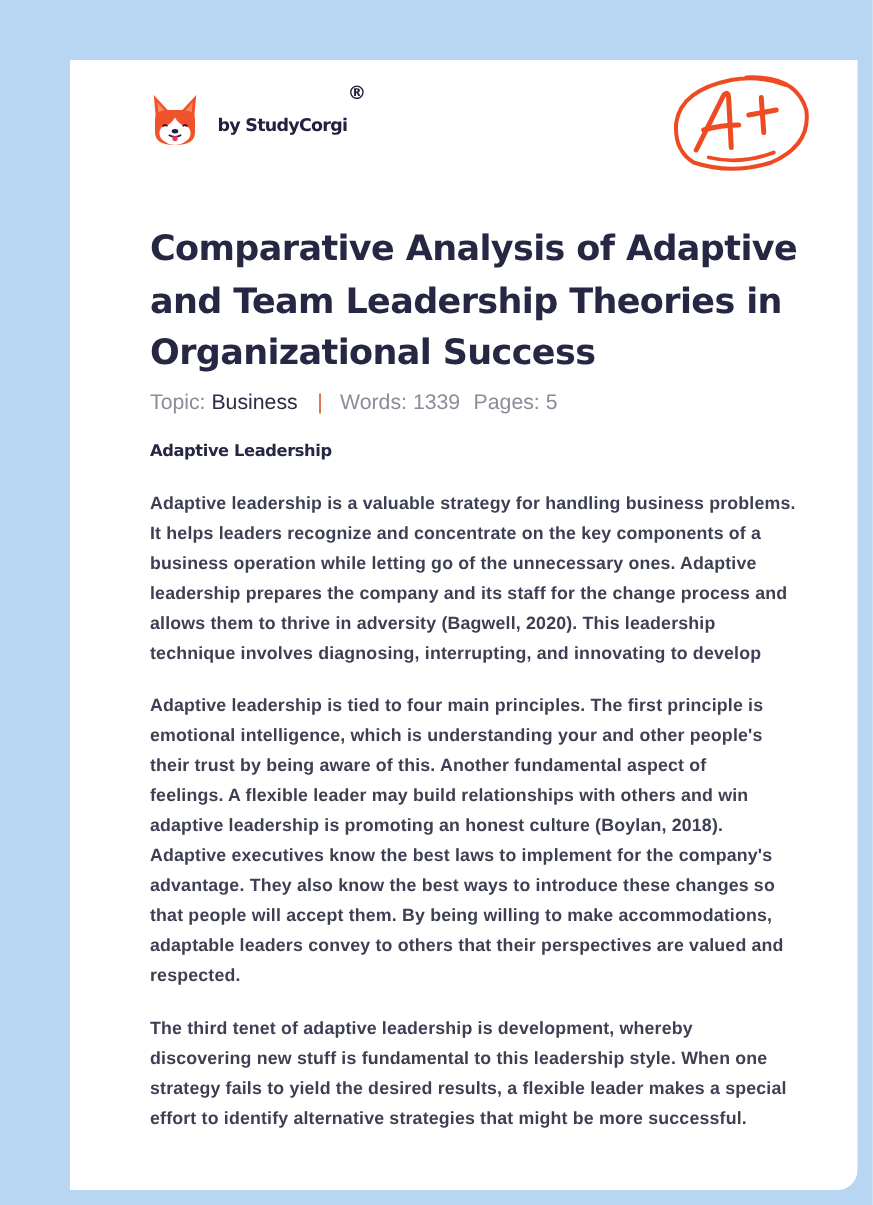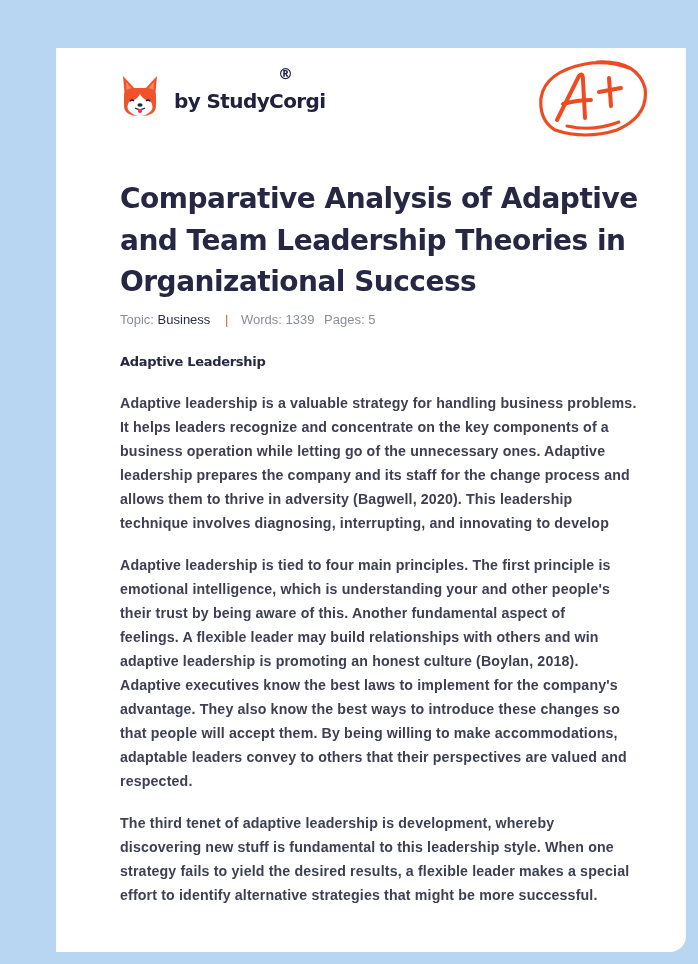--- a/index.html
+++ b/index.html
@@ -29,21 +29,21 @@
     .corgi {
       width: 40px;
       height: 46px;
       display: block;
     }
     .brand-text {
       margin-left: 14px;
       margin-top: 8px;
       font-family: "DejaVu Sans", sans-serif;
       font-weight: bold;
-      font-size: 20px;
+      font-size: 14px;
       color: #20213f;
       letter-spacing: -0.6px;
     }
     .reg {
       position: absolute;
       left: 222px;
       top: 17px;
       font-family: "DejaVu Sans", sans-serif;
       font-size: 15px;
       color: #20213f;
@@ -66,21 +66,21 @@
       font-size: 28px;
       line-height: 41.5px;
       color: #262843;
       letter-spacing: -0.5px;
     }
     .meta {
       position: absolute;
       left: 64px;
       top: 264px;
       font-family: "Liberation Sans", sans-serif;
-      font-size: 13px;
+      font-size: 17px;
       color: #8a8c99;
       white-space: nowrap;
     }
     .meta .val { color: #2a2c45; }
     .meta .sep { color: #d9623a; margin: 0 9px 0 11px; }
     .meta .gap { margin-left: 6px; }
     .section-heading {
       position: absolute;
       left: 64px;
       top: 306px;

